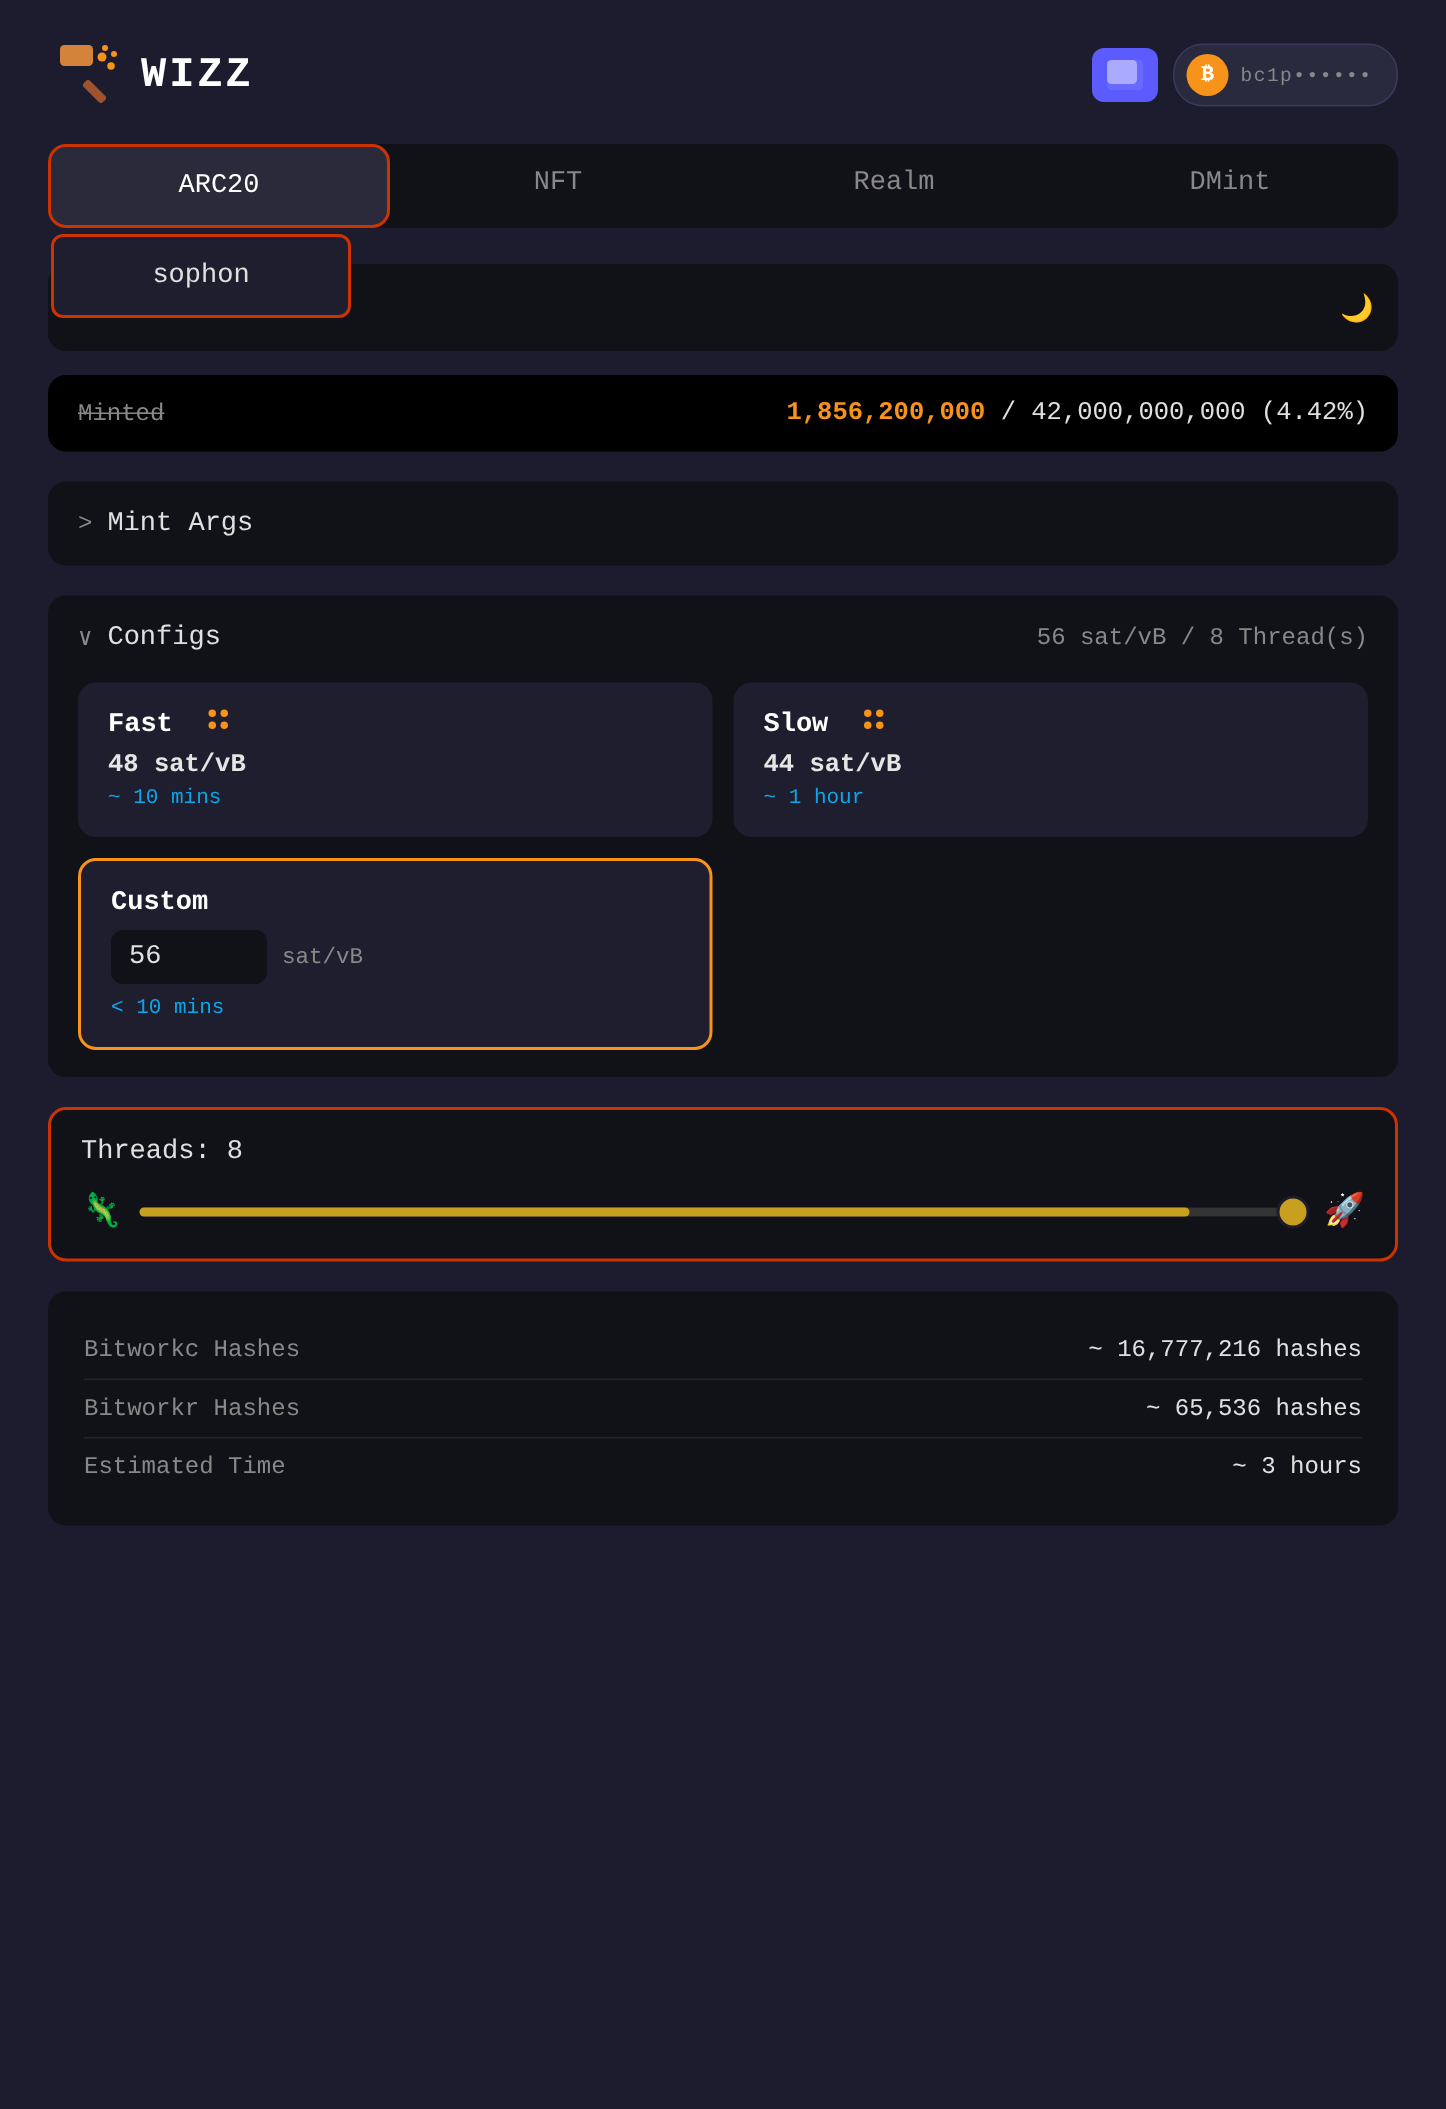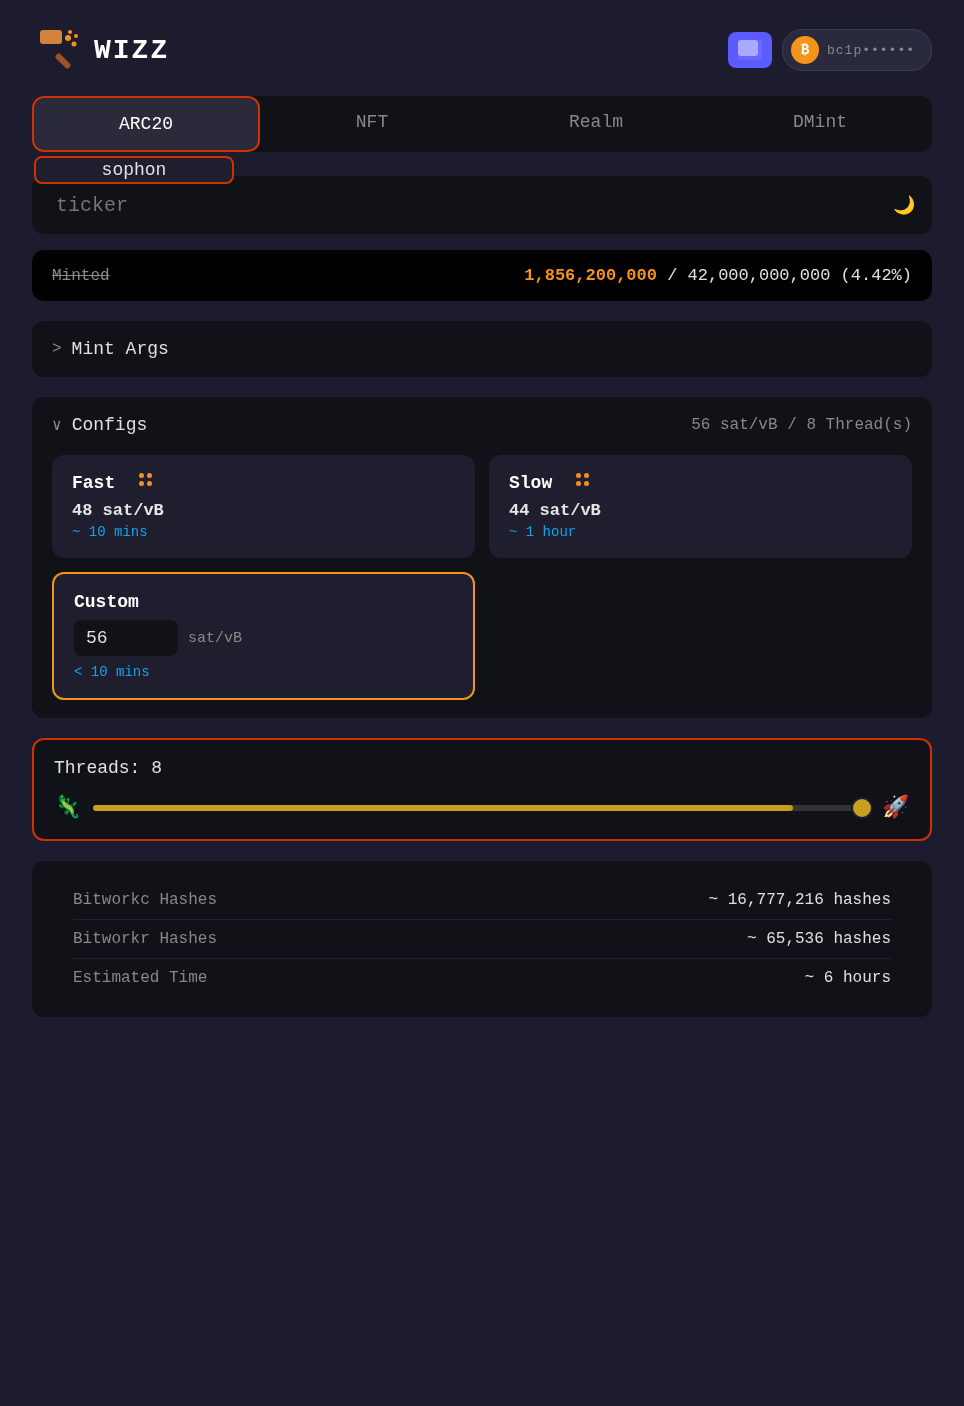--- a/index.html
+++ b/index.html
@@ -131,21 +131,21 @@
       left: 0;
       width: 200px;
       background: #1e1e2e;
       border: 2px solid #cc3300;
       border-radius: 8px;
       z-index: 100;
       overflow: hidden;
     }
 
     .tab-dropdown-item {
-      padding: 2px 20px;
+      padding: 16px 20px;
       font-size: 18px;
       color: #e0e0e0;
       cursor: pointer;
     }
 
     
     .ticker-row {
       display: flex;
       align-items: center;
       background: #111118;
@@ -384,21 +384,21 @@
       position: absolute;
       right: -2px;
       top: -8px;
       border: 2px solid #1c1c2e;
     }
 
     
     .hashes-card {
       background: #111118;
       border-radius: 12px;
-      padding: 20px 41px;
+      padding: 20px 24px;
       margin-bottom: 20px;
     }
 
     .hash-row {
       display: flex;
       align-items: center;
       justify-content: space-between;
       padding: 10px 0;
       border-bottom: 1px solid #222230;
       font-size: 16px;
@@ -571,18 +571,18 @@
       <div class="hash-row">
         <span class="hash-label">Bitworkc Hashes</span>
         <span class="hash-value">~ 16,777,216 hashes</span>
       </div>
       <div class="hash-row">
         <span class="hash-label">Bitworkr Hashes</span>
         <span class="hash-value">~ 65,536 hashes</span>
       </div>
       <div class="hash-row">
         <span class="hash-label">Estimated Time</span>
-        <span class="hash-value">~ 6 hours</span>
+        <span class="hash-value">~ 3 hours</span>
       </div>
     </div>
 
   </div>
 </div>
 
 </body></html>

